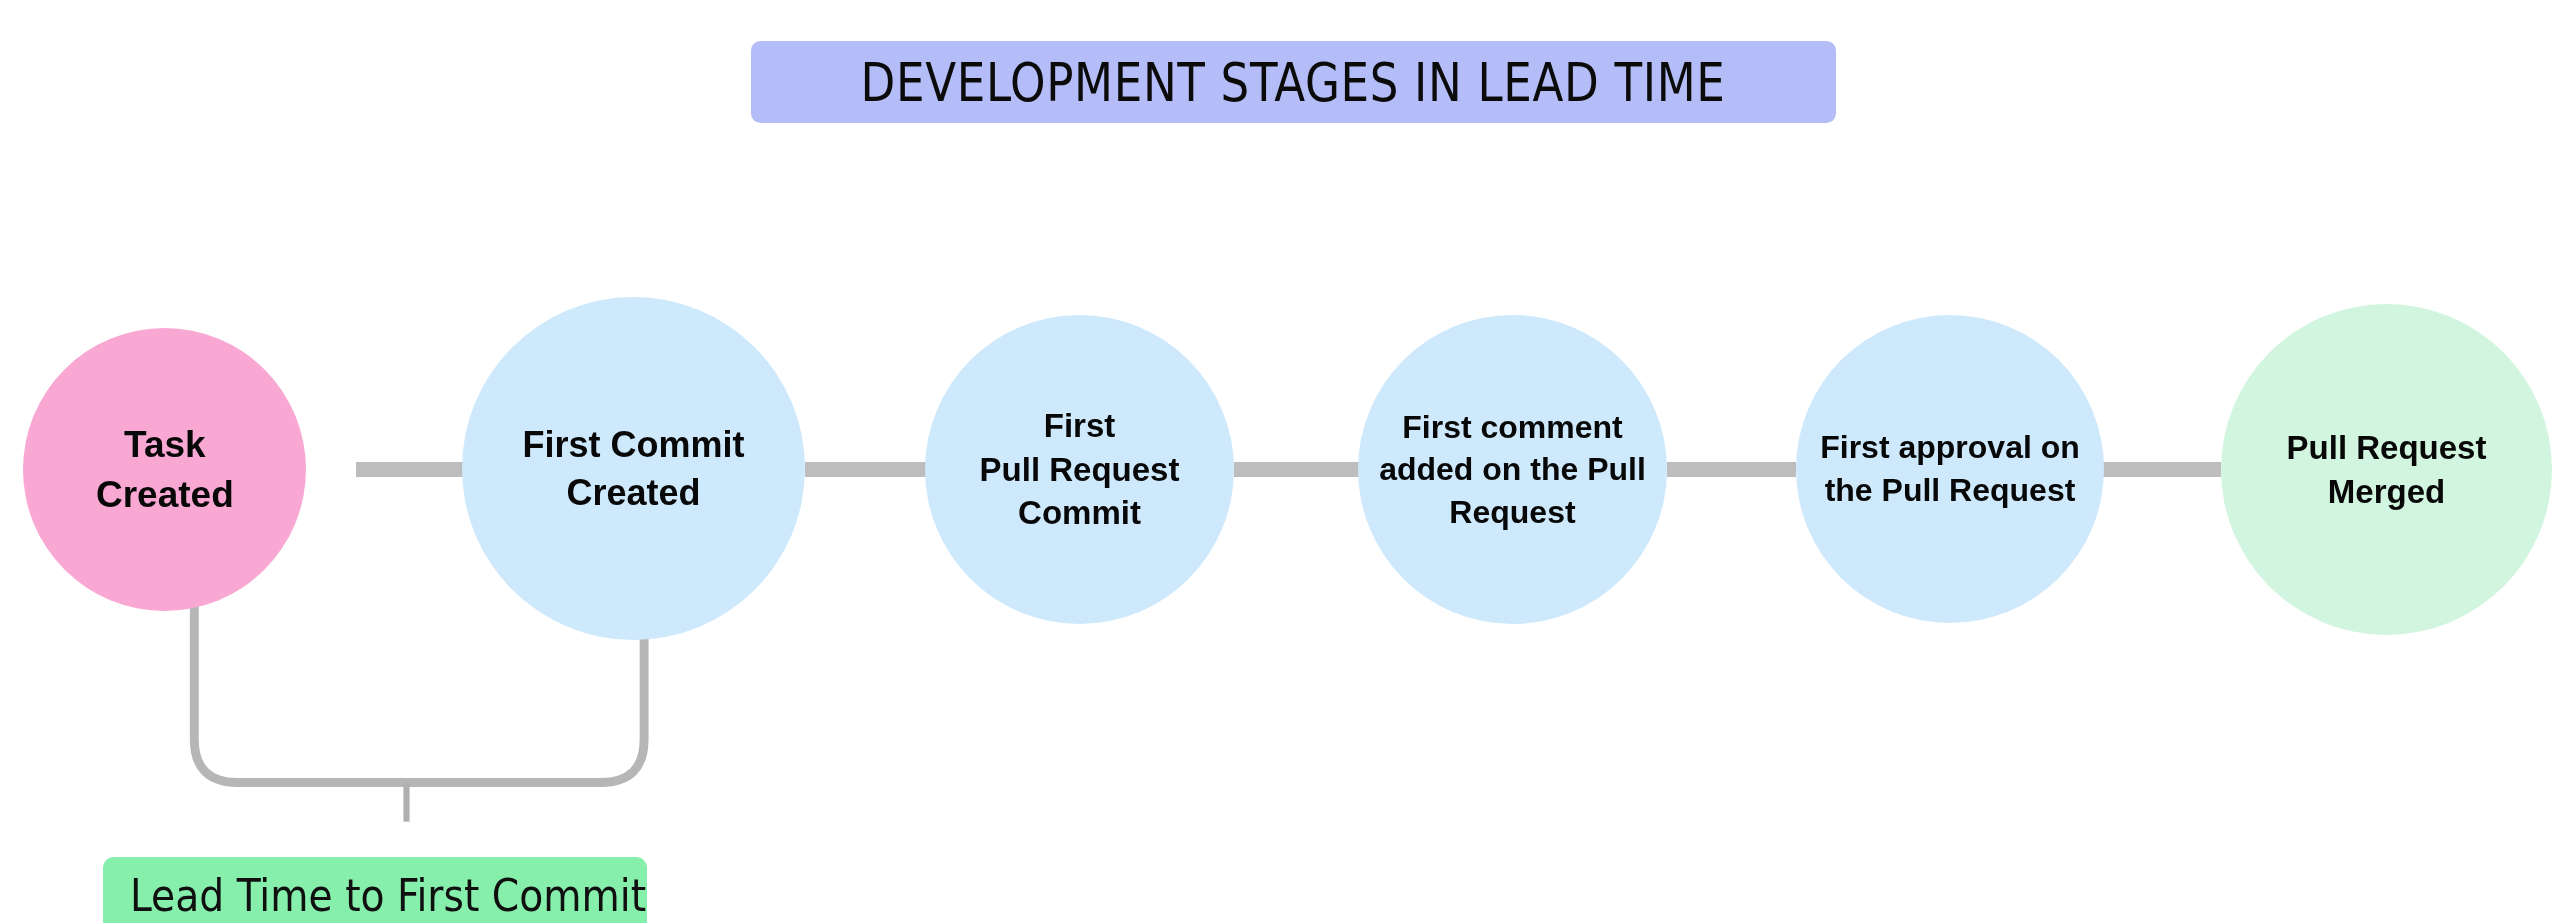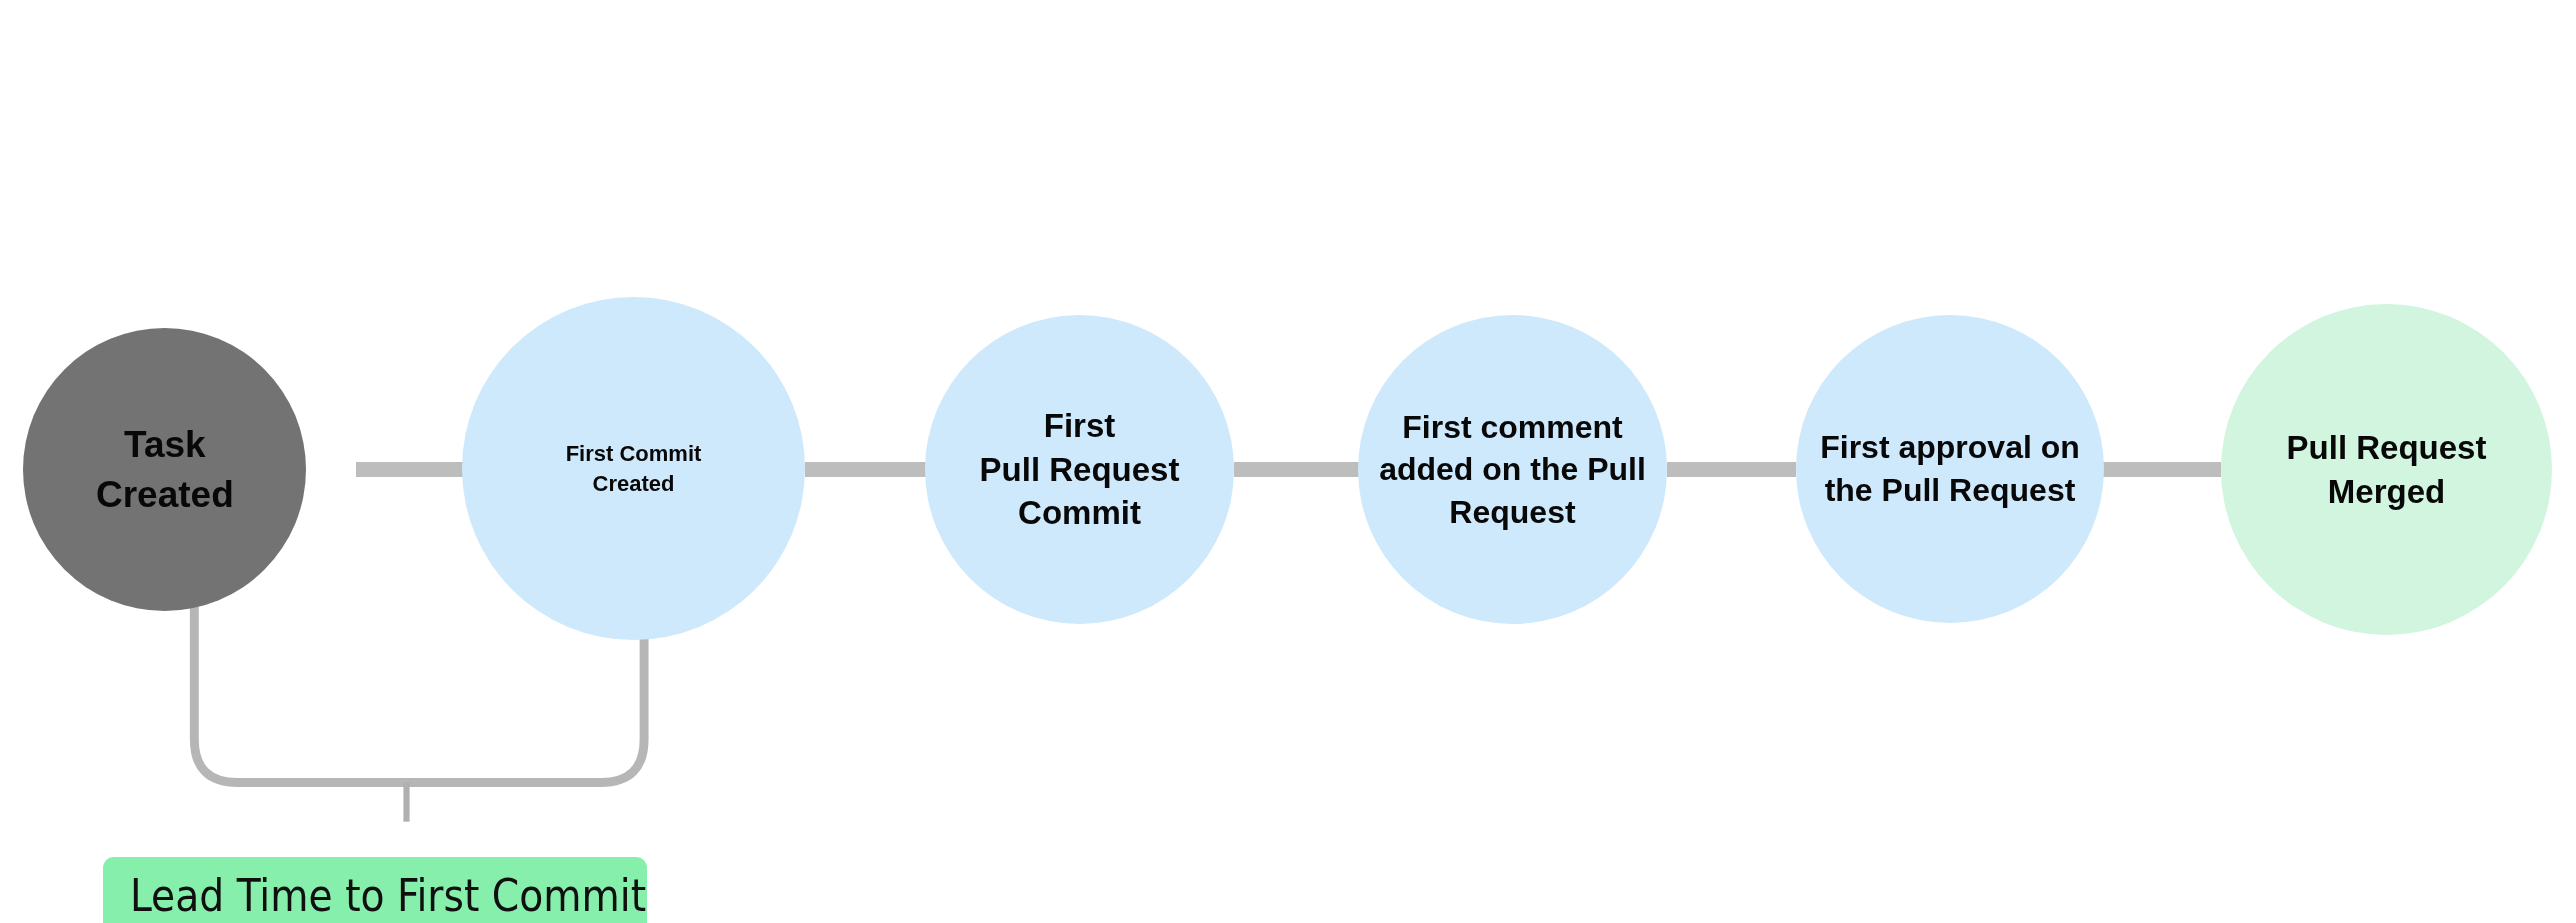--- a/index.html
+++ b/index.html
@@ -67,21 +67,21 @@
   }
   .stage .stage-label {
     font-family: "Liberation Sans", sans-serif;
     font-weight: bold;
     color: #080808;
     line-height: 1.33;
     padding: 0 12.4px;
     white-space: pre-line;
   }
 
-  .stage.s0 { background: #737373; }
+  .stage.s0 { background: #f9a8d4; }
   .stage.s1,
   .stage.s2,
   .stage.s3,
   .stage.s4 { background: #cee9fc; }
   .stage.s5 { background: #d1f5de; }
 
   
   #bracket-svg {
     position: absolute;
     left: 0;
@@ -116,39 +116,42 @@
     color: #101010;
     white-space: nowrap;
     transform: scaleX(0.97);
   }
 </style>
 </head>
 <body>
 
 <div id="canvas">
 
+  <div id="title-banner">
+    <span id="title-text">DEVELOPMENT STAGES IN LEAD TIME</span>
+  </div>
 
   <div class="rail" style="left:356px;width:109px;"></div>
   <div class="rail" style="left:805px;width:121px;"></div>
   <div class="rail" style="left:1234px;width:125px;"></div>
   <div class="rail" style="left:1667px;width:129px;"></div>
   <div class="rail" style="left:2103px;width:118px;"></div>
 
   <svg id="bracket-svg" viewBox="0 0 1200 330" preserveAspectRatio="none">
     <path d="M 283 -10 L 283 195 Q 283 258 346 258 L 875 258 Q 938 258 938 195 L 938 -10" fill="none" stroke="#b6b6b6" stroke-width="13" stroke-linecap="butt"></path>
     <path d="M 592 258 L 592 315" fill="none" stroke="#b0b0b0" stroke-width="9" stroke-linecap="butt"></path>
   </svg>
 
   <div class="stage s0" style="left:23.4px; top:328px; width:283px; height:283px;">
     <span class="stage-label" style="font-size:37px;">Task
 Created</span>
   </div>
 
   <div class="stage s1" style="left:462px; top:297px; width:343px; height:343px;">
-    <span class="stage-label" style="font-size:22px;">First Commit
+    <span class="stage-label" style="font-size:36px;">First Commit
 Created</span>
   </div>
 
   <div class="stage s2" style="left:925px; top:315px; width:309px; height:309px;">
     <span class="stage-label" style="font-size:33px;">First
 Pull Request
 Commit</span>
   </div>
 
   <div class="stage s4" style="left:1796px; top:315px; width:308px; height:308px;">

